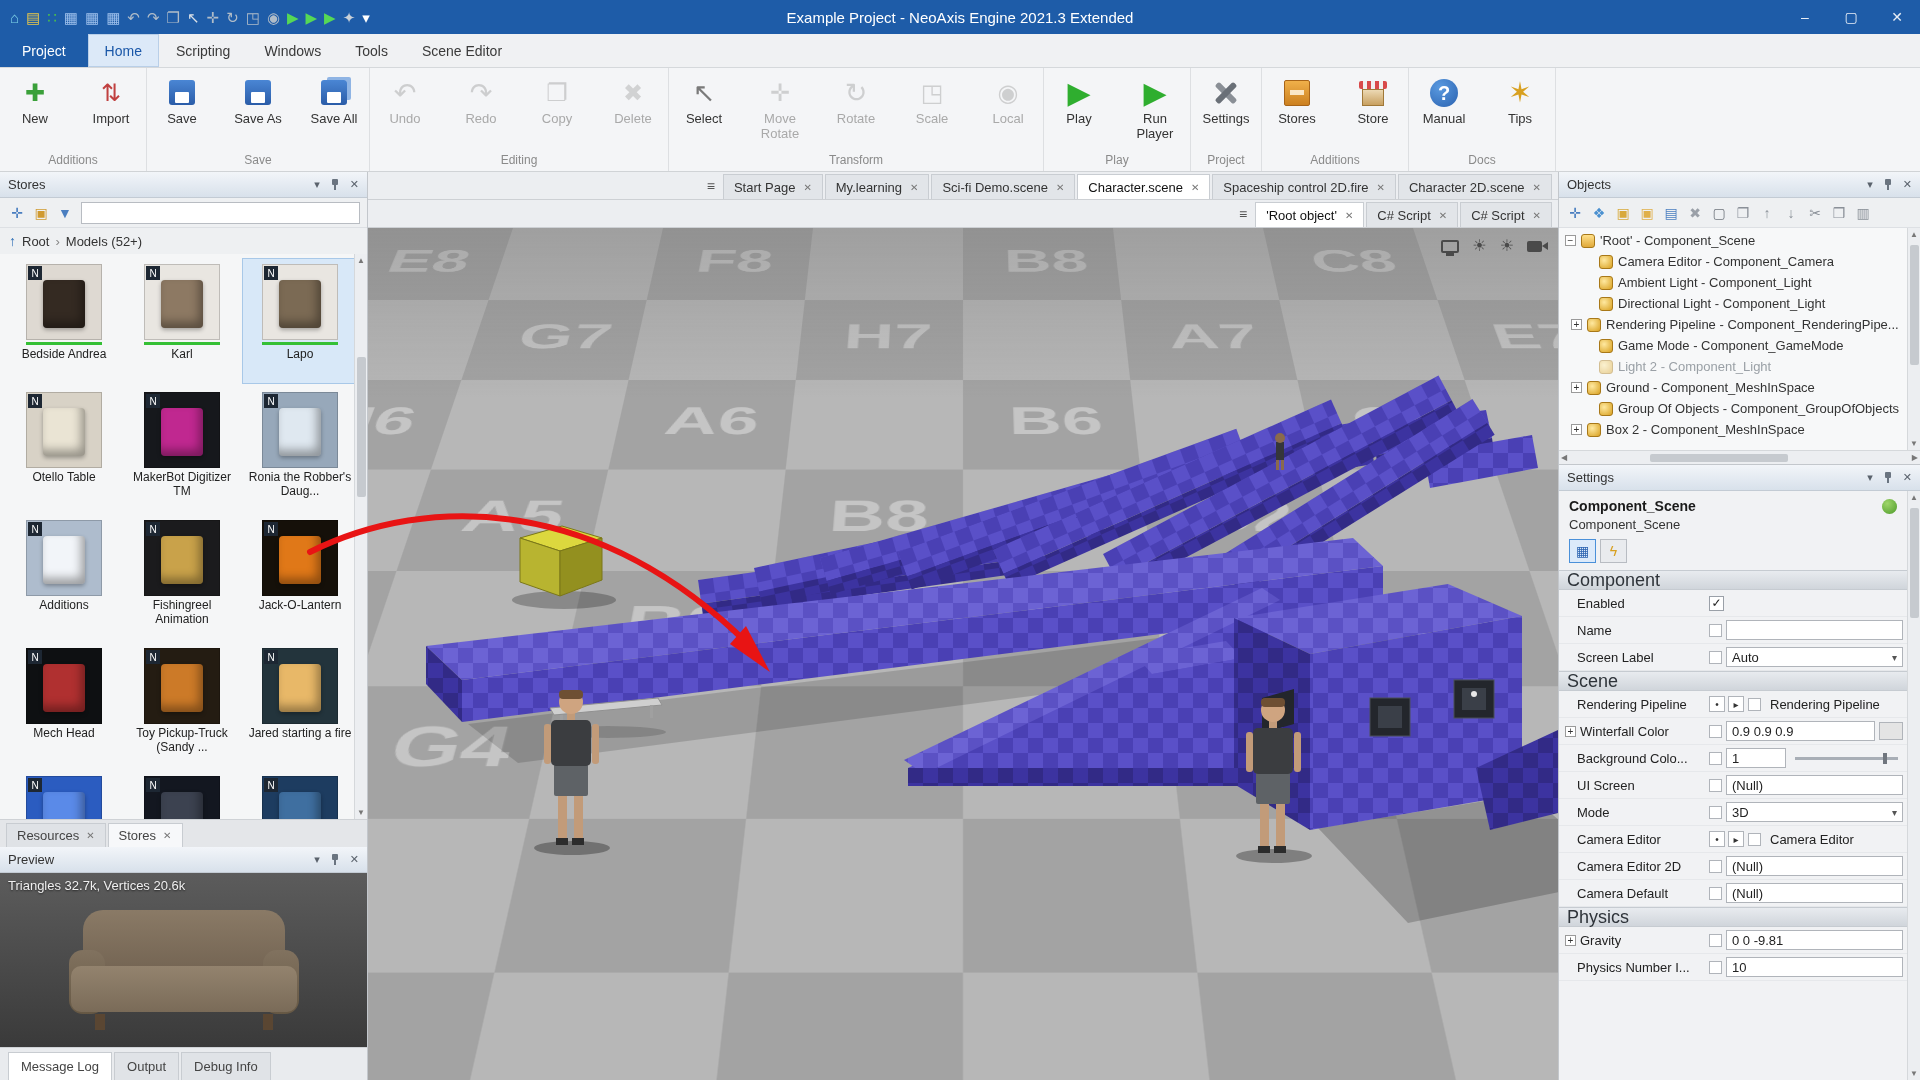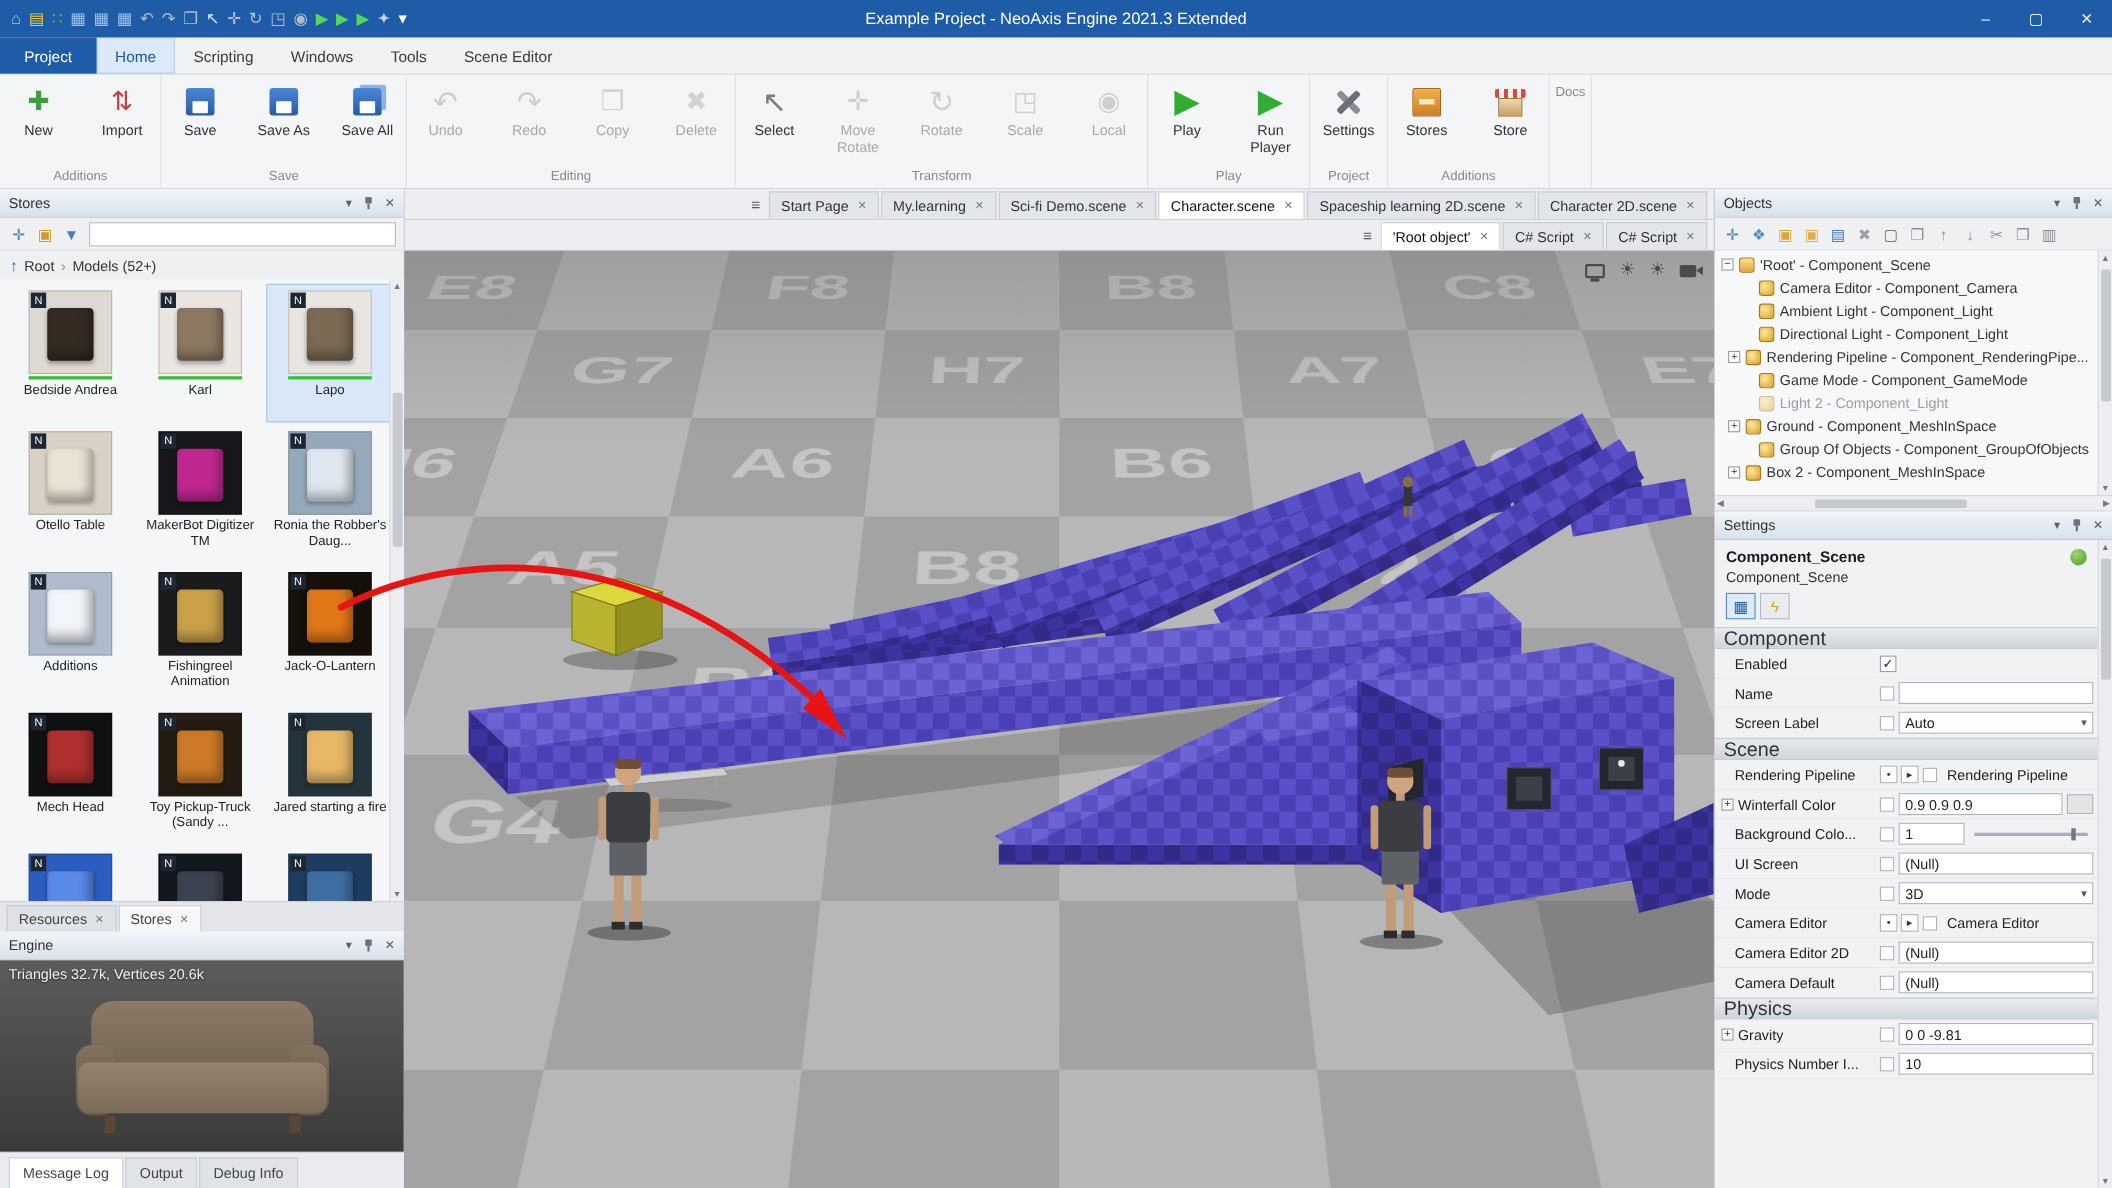--- a/index.html
+++ b/index.html
@@ -349,20 +349,31 @@
             <span class="rlabel">Stores</span>
           </div>
         <div class="rbtn">
             <span class="ri" data-icon="store"></span>
             <span class="rlabel">Store</span>
           </div>
       </div>
       <div class="rg-label">Additions</div>
     </div>
     <div class="ribbon-group">
+      <div class="rg-buttons">
+
+      <div class="rbtn">
+            <span class="ri" data-icon="manual"></span>
+            <span class="rlabel">Manual</span>
+          </div>
+        <div class="rbtn">
+            <span class="ri" data-icon="tips"></span>
+            <span class="rlabel">Tips</span>
+          </div>
+      </div>
       <div class="rg-label">Docs</div>
     </div>
   </div>
 
 <div class="main">
 
   <div class="left-dock">
     <div class="stores-panel">
       <div class="panel-header">
         <span class="ph-title">Stores</span>
@@ -525,21 +536,21 @@
           </div>
           <div class="dock-tab active">
             <span>Stores</span>
             <span class="tab-x">✕</span>
           </div>
         </div>
     </div>
 
     <div class="preview-panel">
       <div class="panel-header">
-        <span class="ph-title">Engine</span>
+        <span class="ph-title">Preview</span>
         <span class="ph-icons">
           <span class="ph-chevron">▾</span>
           <span class="pin-icon"></span>
           <span class="ph-close">✕</span>
         </span>
       </div>
       <div class="preview-body">
         <div class="preview-stats">Triangles 32.7k, Vertices 20.6k</div>
         <div class="sofa">
           <div class="sofa-back"></div>
@@ -580,21 +591,21 @@
         </div>
         <div class="doc-tab">
           <span>Sci-fi Demo.scene</span>
           <span class="tab-x">✕</span>
         </div>
         <div class="doc-tab active">
           <span>Character.scene</span>
           <span class="tab-x">✕</span>
         </div>
         <div class="doc-tab">
-          <span>Spaceship learning 2D.scene</span>
+          <span>Spaceship control 2D.fire</span>
           <span class="tab-x">✕</span>
         </div>
         <div class="doc-tab">
           <span>Character 2D.scene</span>
           <span class="tab-x">✕</span>
         </div>
       </div>
     <div class="doc-tabs-row">
 
       <span class="row-end-icon">≡</span>

